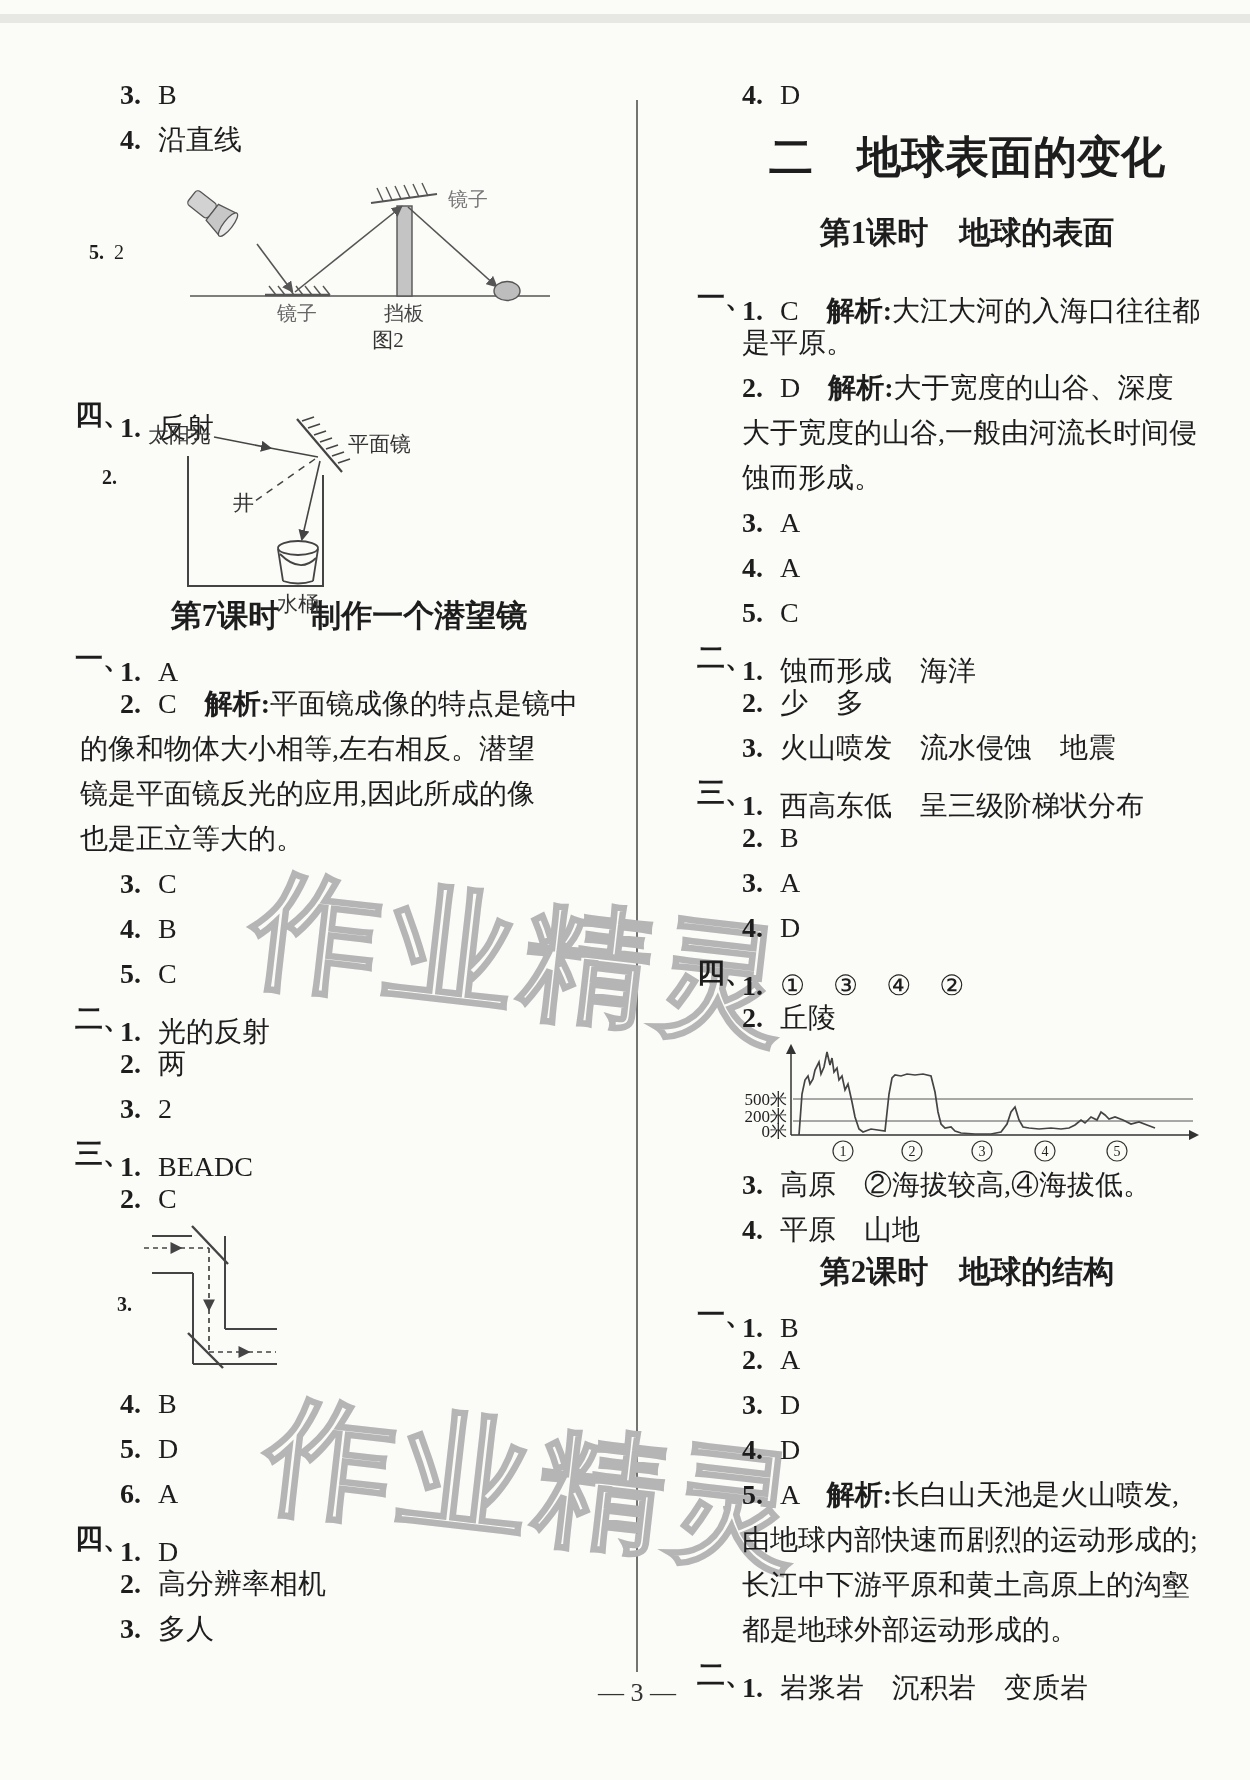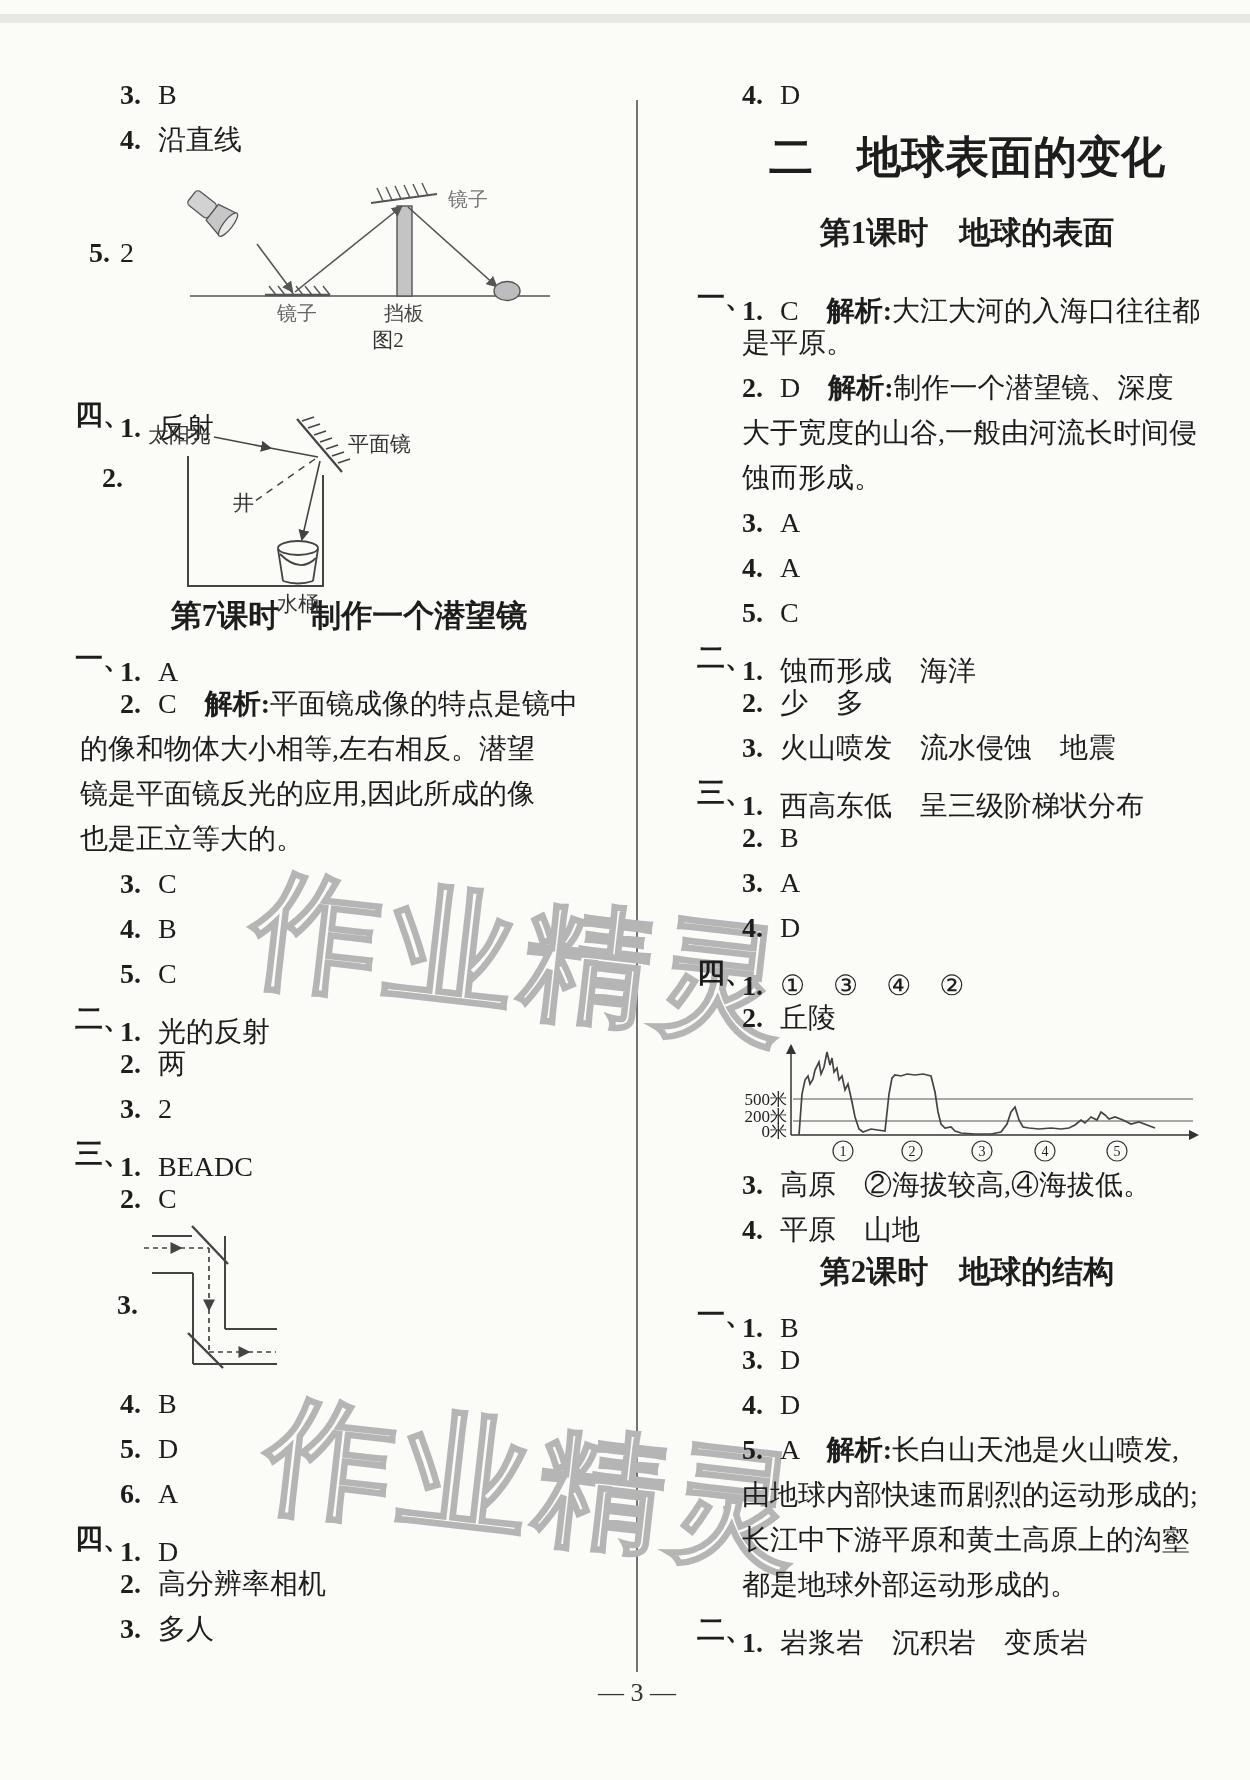--- a/index.html
+++ b/index.html
@@ -18,21 +18,21 @@
   .col-right .line.wrap{padding-left:45px;}
   .b{font-weight:bold;}
   .heading{font-weight:bold;text-align:center;font-size:31px;height:40px;line-height:40px;white-space:nowrap;}
   .heading-lg{font-weight:bold;text-align:center;font-size:44px;height:70px;line-height:58px;padding-top:12px;white-space:nowrap;}
   .heading-mid{font-weight:bold;text-align:center;font-size:31px;height:54px;line-height:40px;padding-top:14px;white-space:nowrap;}
   .fig{position:relative;}
   .fig-1{height:228px;}
   .fig-2{height:187px;}
   .fig-3{height:150px;}
   .fig-4{height:130px;}
-  .hang{position:absolute;left:14px;height:45px;line-height:45px;font-size:28px;}
+  .hang{position:absolute;left:14px;height:45px;line-height:45px;font-size:20px;}
   .hang .n{font-weight:bold;margin-right:10px;}
   .mt8{margin-top:8px;}
   .mt10{margin-top:10px;}
   .watermark{position:absolute;font-family:"Liberation Sans","DejaVu Sans",sans-serif;font-weight:bold;
              font-size:128px;letter-spacing:8px;color:transparent;-webkit-text-stroke:2.5px #b5b5b5;
              transform:rotate(6.5deg);transform-origin:left top;white-space:nowrap;pointer-events:none;}
   .wm1{left:262px;top:842px;}
   .wm2{left:276px;top:1368px;}
   .page-number{position:absolute;left:557px;top:1678px;width:160px;text-align:center;font-size:26px;color:#333;}
   svg{display:block;}
@@ -223,21 +223,21 @@
     <div>
         <div class="line sub"><span class="n">4.</span><span>D</span></div>
       </div>
 
     <div class="heading-lg">二　地球表面的变化</div>
     <div class="heading-mid">第1课时　地球的表面</div>
 
     <div class="mt8">
         <div class="line"><span class="m">一、</span><span class="n">1.</span><span>C　</span><span class="b">解析:</span><span>大江大河的入海口往往都</span></div>
         <div class="line wrap"><span>是平原。</span></div>
-        <div class="line sub"><span class="n">2.</span><span>D　</span><span class="b">解析:</span><span>制作一个潜望镜、深度</span></div>
+        <div class="line sub"><span class="n">2.</span><span>D　</span><span class="b">解析:</span><span>大于宽度的山谷、深度</span></div>
         <div class="line wrap"><span>大于宽度的山谷,一般由河流长时间侵</span></div>
         <div class="line wrap"><span>蚀而形成。</span></div>
         <div class="line sub"><span class="n">3.</span><span>A</span></div>
         <div class="line sub"><span class="n">4.</span><span>A</span></div>
         <div class="line sub"><span class="n">5.</span><span>C</span></div>
         <div class="line"><span class="m">二、</span><span class="n">1.</span><span>蚀而形成　海洋</span></div>
         <div class="line sub"><span class="n">2.</span><span>少　多</span></div>
         <div class="line sub"><span class="n">3.</span><span>火山喷发　流水侵蚀　地震</span></div>
         <div class="line"><span class="m">三、</span><span class="n">1.</span><span>西高东低　呈三级阶梯状分布</span></div>
         <div class="line sub"><span class="n">2.</span><span>B</span></div>
@@ -288,20 +288,21 @@
 
     <div>
         <div class="line sub"><span class="n">3.</span><span>高原　②海拔较高,④海拔低。</span></div>
         <div class="line sub"><span class="n">4.</span><span>平原　山地</span></div>
       </div>
 
     <div class="heading">第2课时　地球的结构</div>
 
     <div>
         <div class="line"><span class="m">一、</span><span class="n">1.</span><span>B</span></div>
+        <div class="line sub"><span class="n">2.</span><span>A</span></div>
         <div class="line sub"><span class="n">3.</span><span>D</span></div>
         <div class="line sub"><span class="n">4.</span><span>D</span></div>
         <div class="line sub"><span class="n">5.</span><span>A　</span><span class="b">解析:</span><span>长白山天池是火山喷发,</span></div>
         <div class="line wrap"><span>由地球内部快速而剧烈的运动形成的;</span></div>
         <div class="line wrap"><span>长江中下游平原和黄土高原上的沟壑</span></div>
         <div class="line wrap"><span>都是地球外部运动形成的。</span></div>
         <div class="line"><span class="m">二、</span><span class="n">1.</span><span>岩浆岩　沉积岩　变质岩</span></div>
       </div>
   </div>
 

